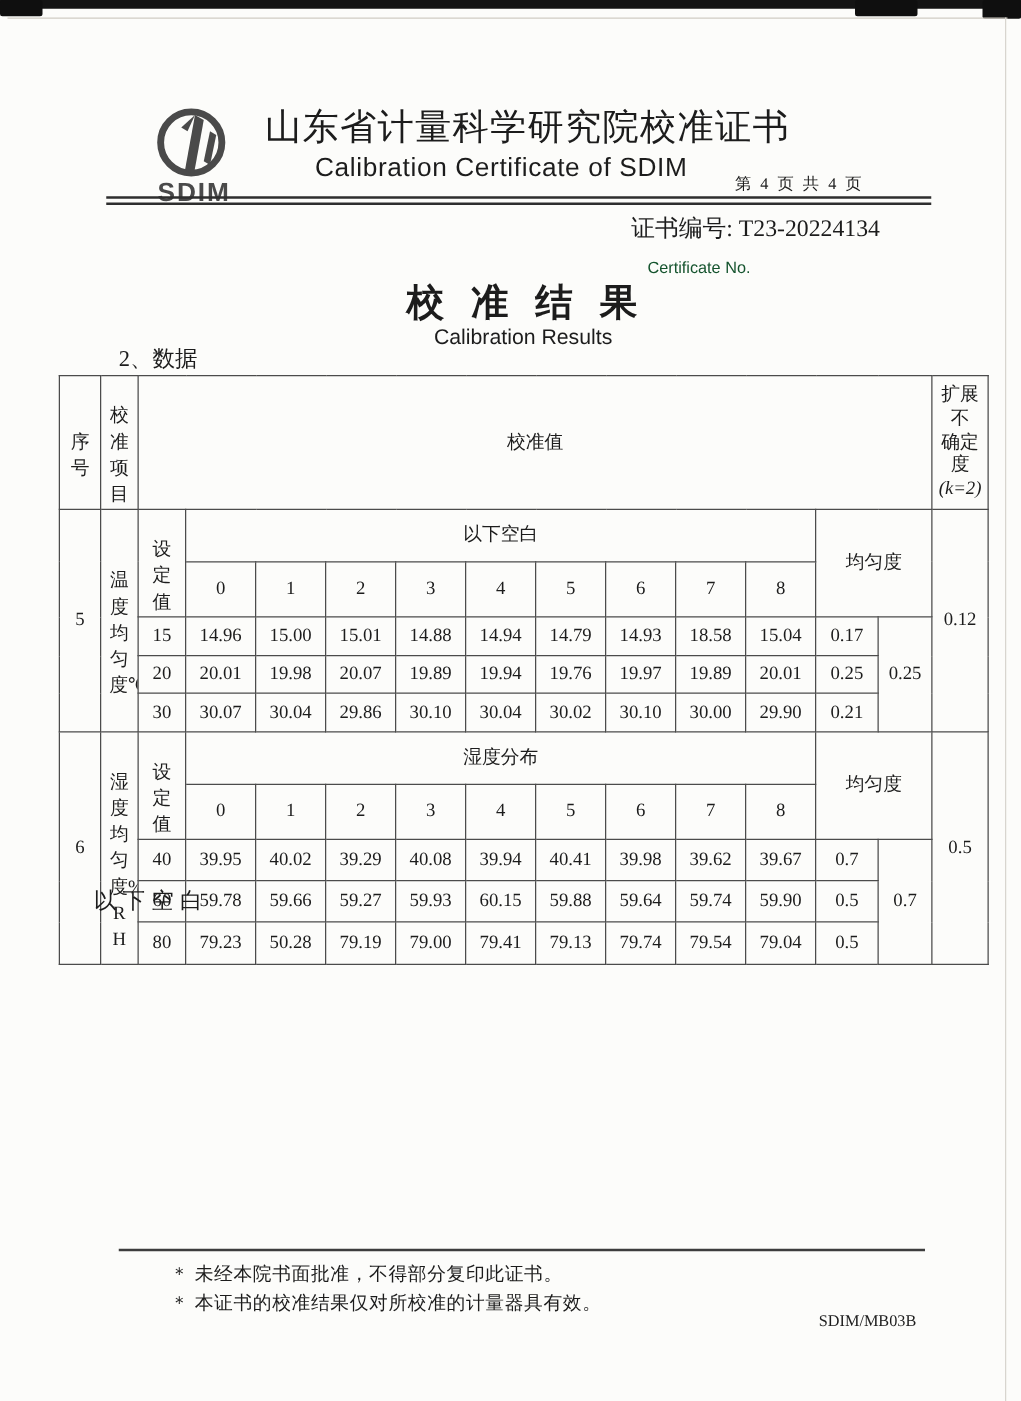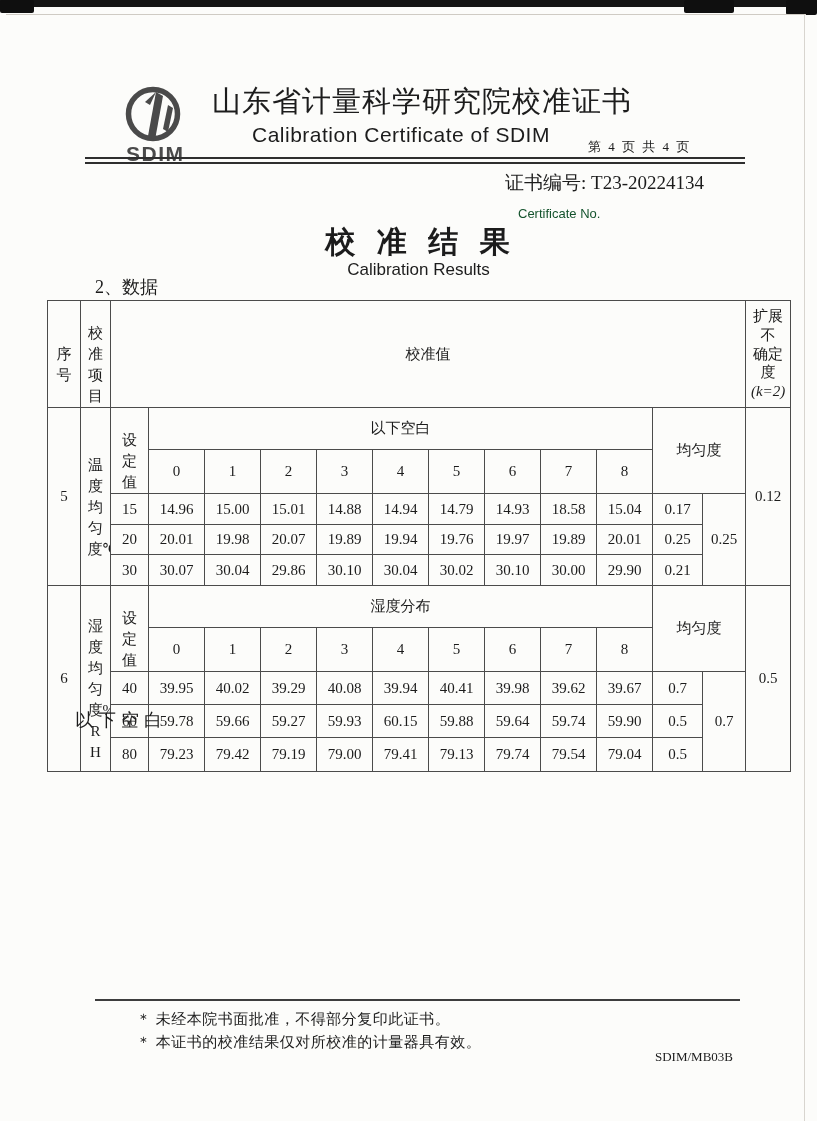--- a/index.html
+++ b/index.html
@@ -237,21 +237,21 @@
     <td class="num">60.15</td>
     <td class="num">59.88</td>
     <td class="num">59.64</td>
     <td class="num">59.74</td>
     <td class="num">59.90</td>
     <td class="num">0.5</td>
   </tr>
   <tr style="height:34px">
     <td class="num">80</td>
     <td class="num">79.23</td>
-    <td class="num">79.42</td>
+    <td class="num">50.28</td>
     <td class="num">79.19</td>
     <td class="num">79.00</td>
     <td class="num">79.41</td>
     <td class="num">79.13</td>
     <td class="num">79.74</td>
     <td class="num">79.54</td>
     <td class="num">79.04</td>
     <td class="num">0.5</td>
   </tr>
 </tbody>

